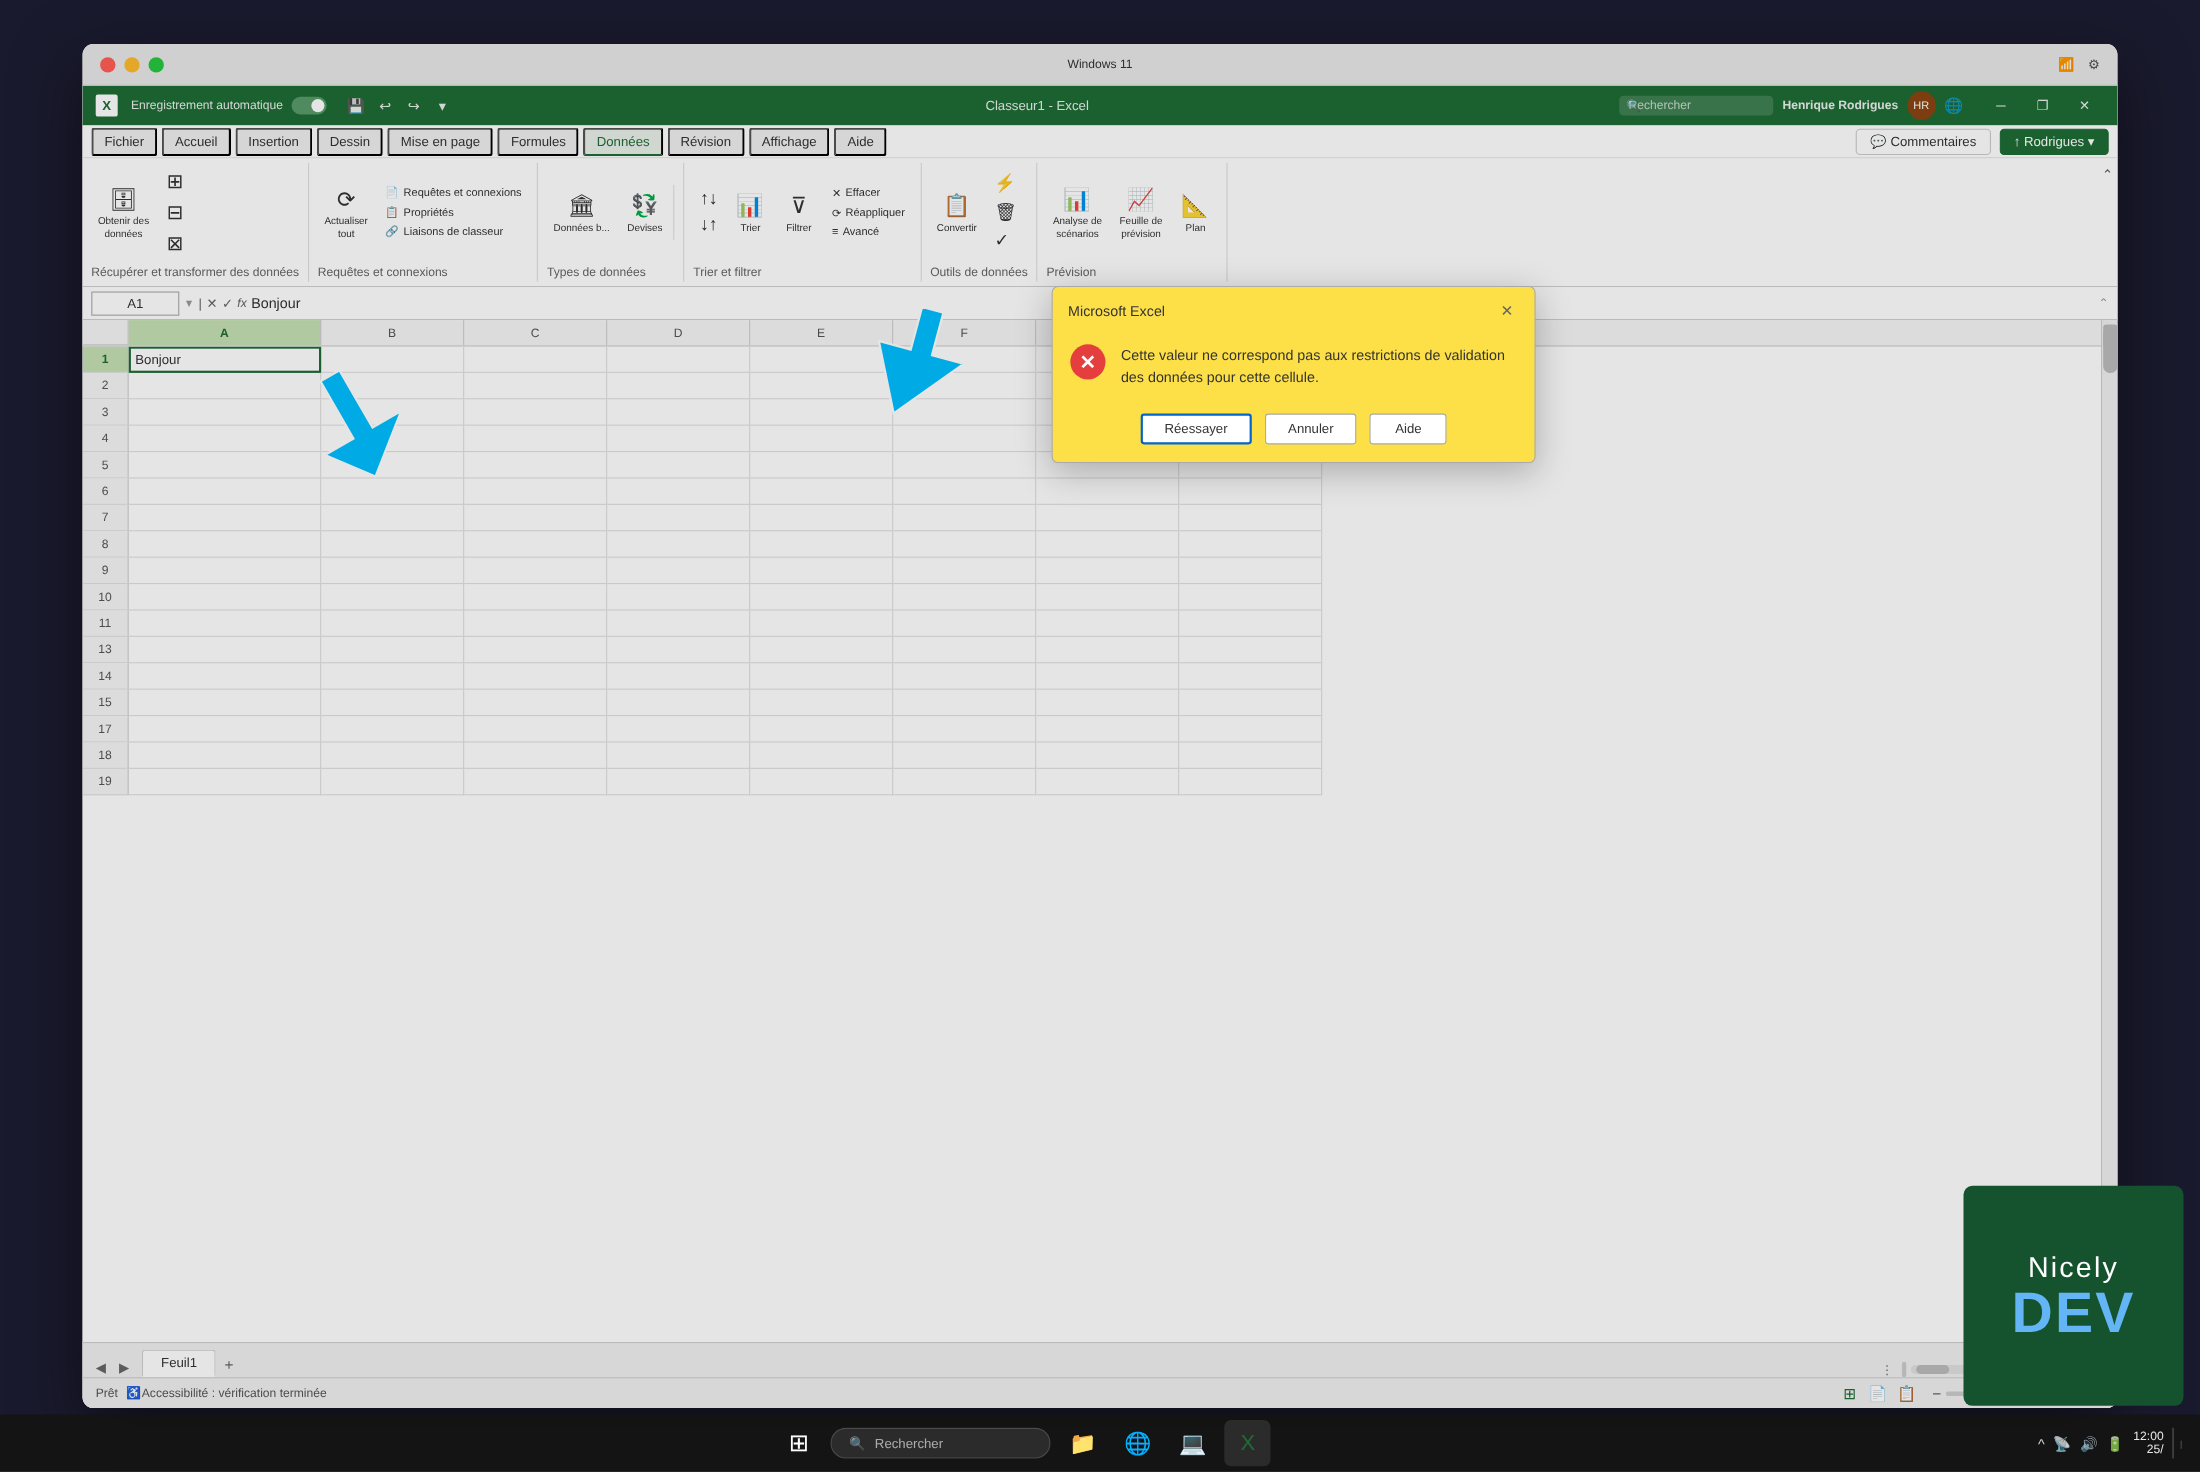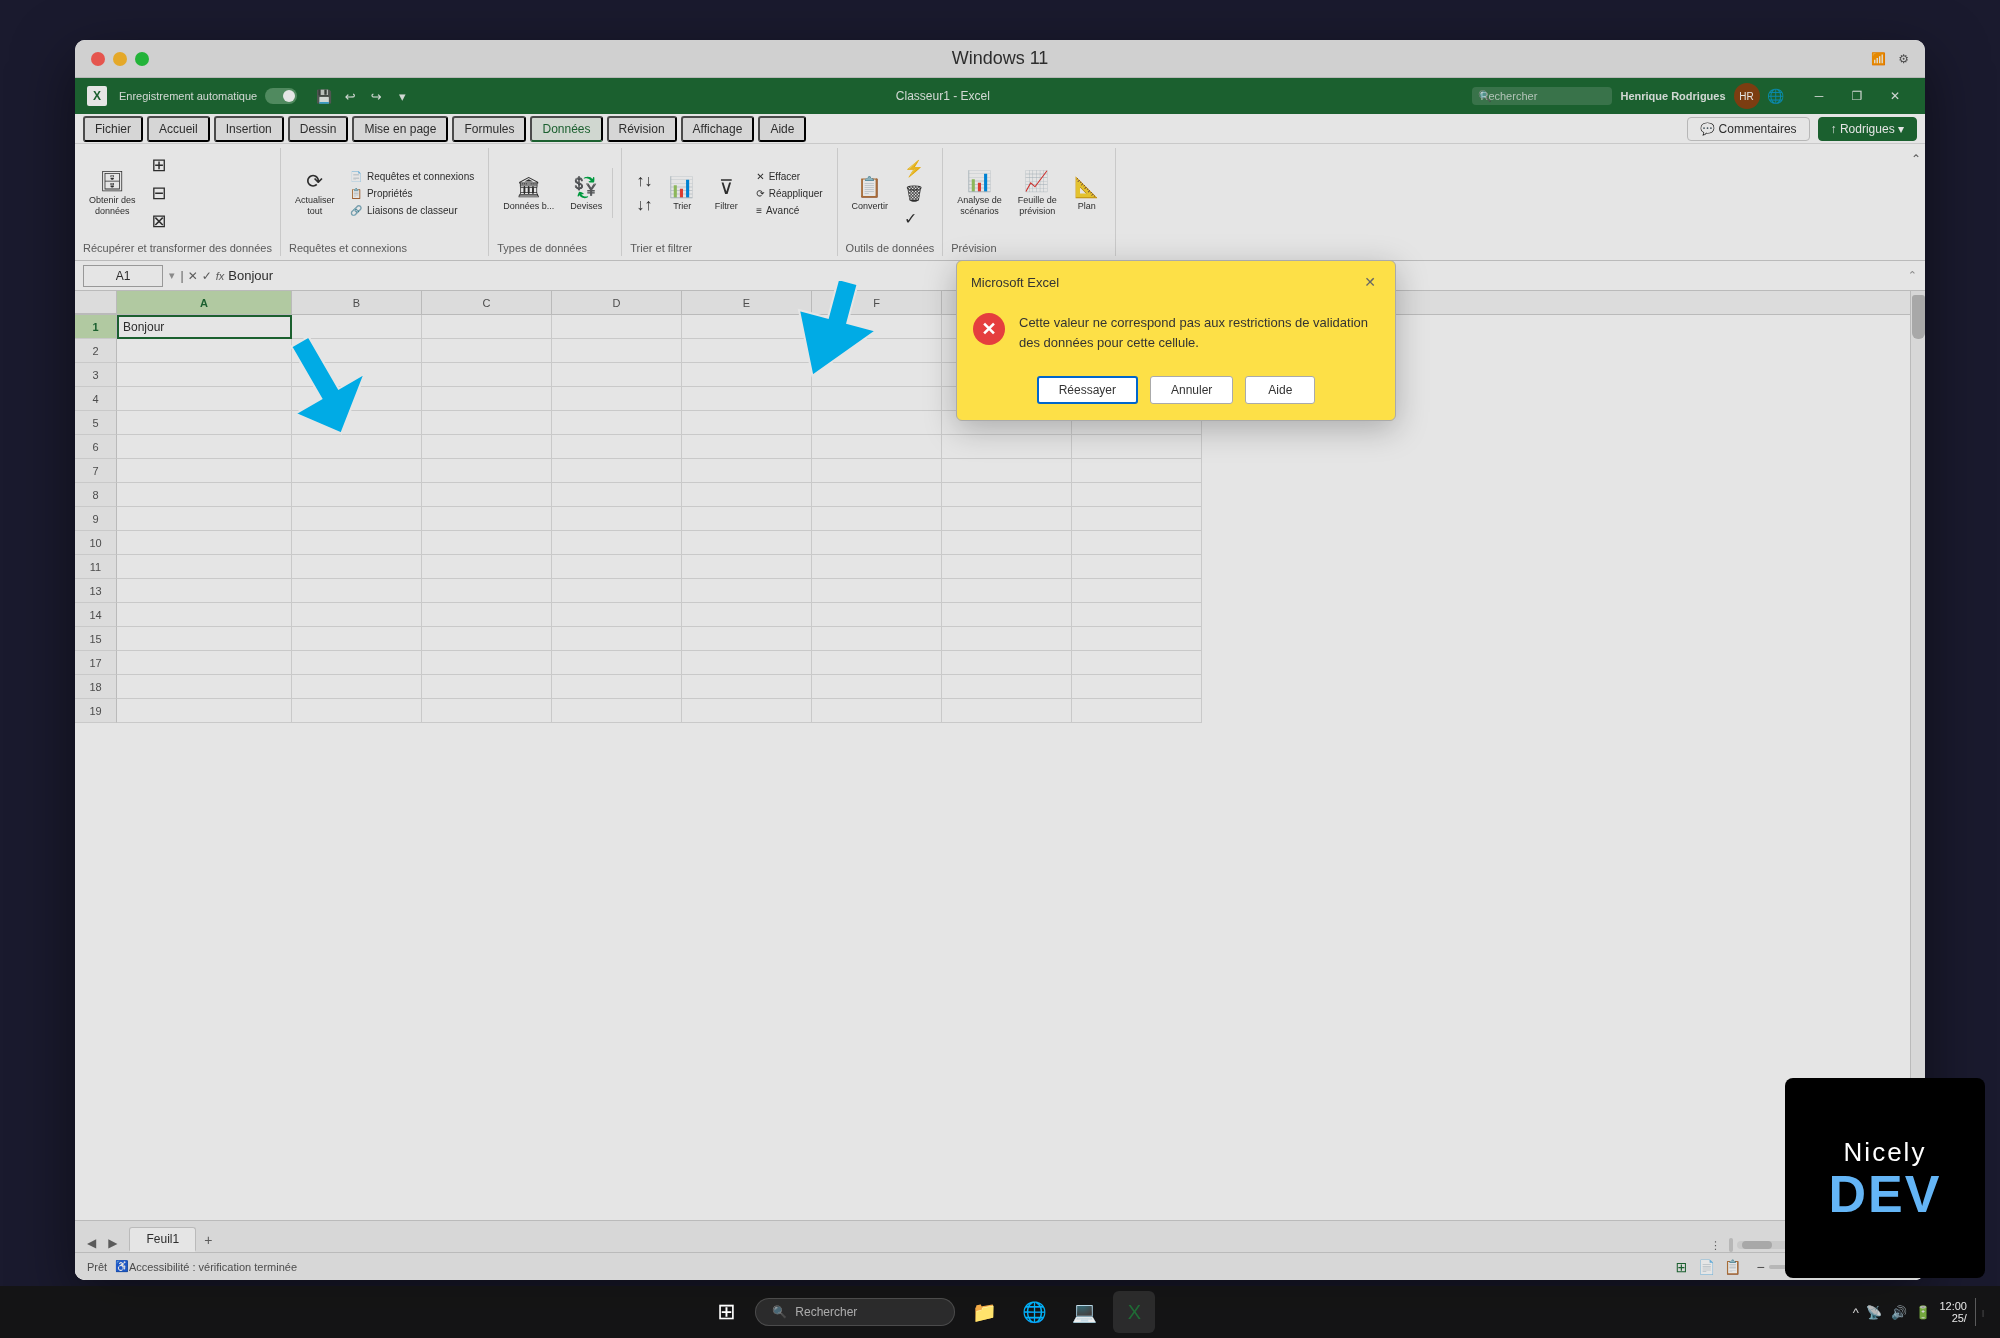--- a/index.html
+++ b/index.html
@@ -47,21 +47,21 @@
       cursor: pointer;
     }
     .mac-btn.close { background: #ff5f57; }
     .mac-btn.min { background: #febc2e; }
     .mac-btn.max { background: #28c840; }
 
     .mac-title {
       position: absolute;
       left: 50%;
       transform: translateX(-50%);
-      font-size: 18px;
+      font-size: 11px;
       color: #333;
       font-weight: 500;
     }
 
     .mac-wifi {
       position: absolute;
       right: 16px;
       display: flex;
       gap: 12px;
       font-size: 12px;
@@ -764,21 +764,21 @@
       text-align: right;
     }
 
     
     .nicely-dev {
       position: absolute;
       bottom: 60px;
       right: 15px;
       width: 200px;
       height: 200px;
-      background: #000000;
+      background: #14532d;
       border-radius: 8px;
       display: flex;
       flex-direction: column;
       align-items: center;
       justify-content: center;
       color: white;
       z-index: 200;
     }
 
     .nicely-text {

